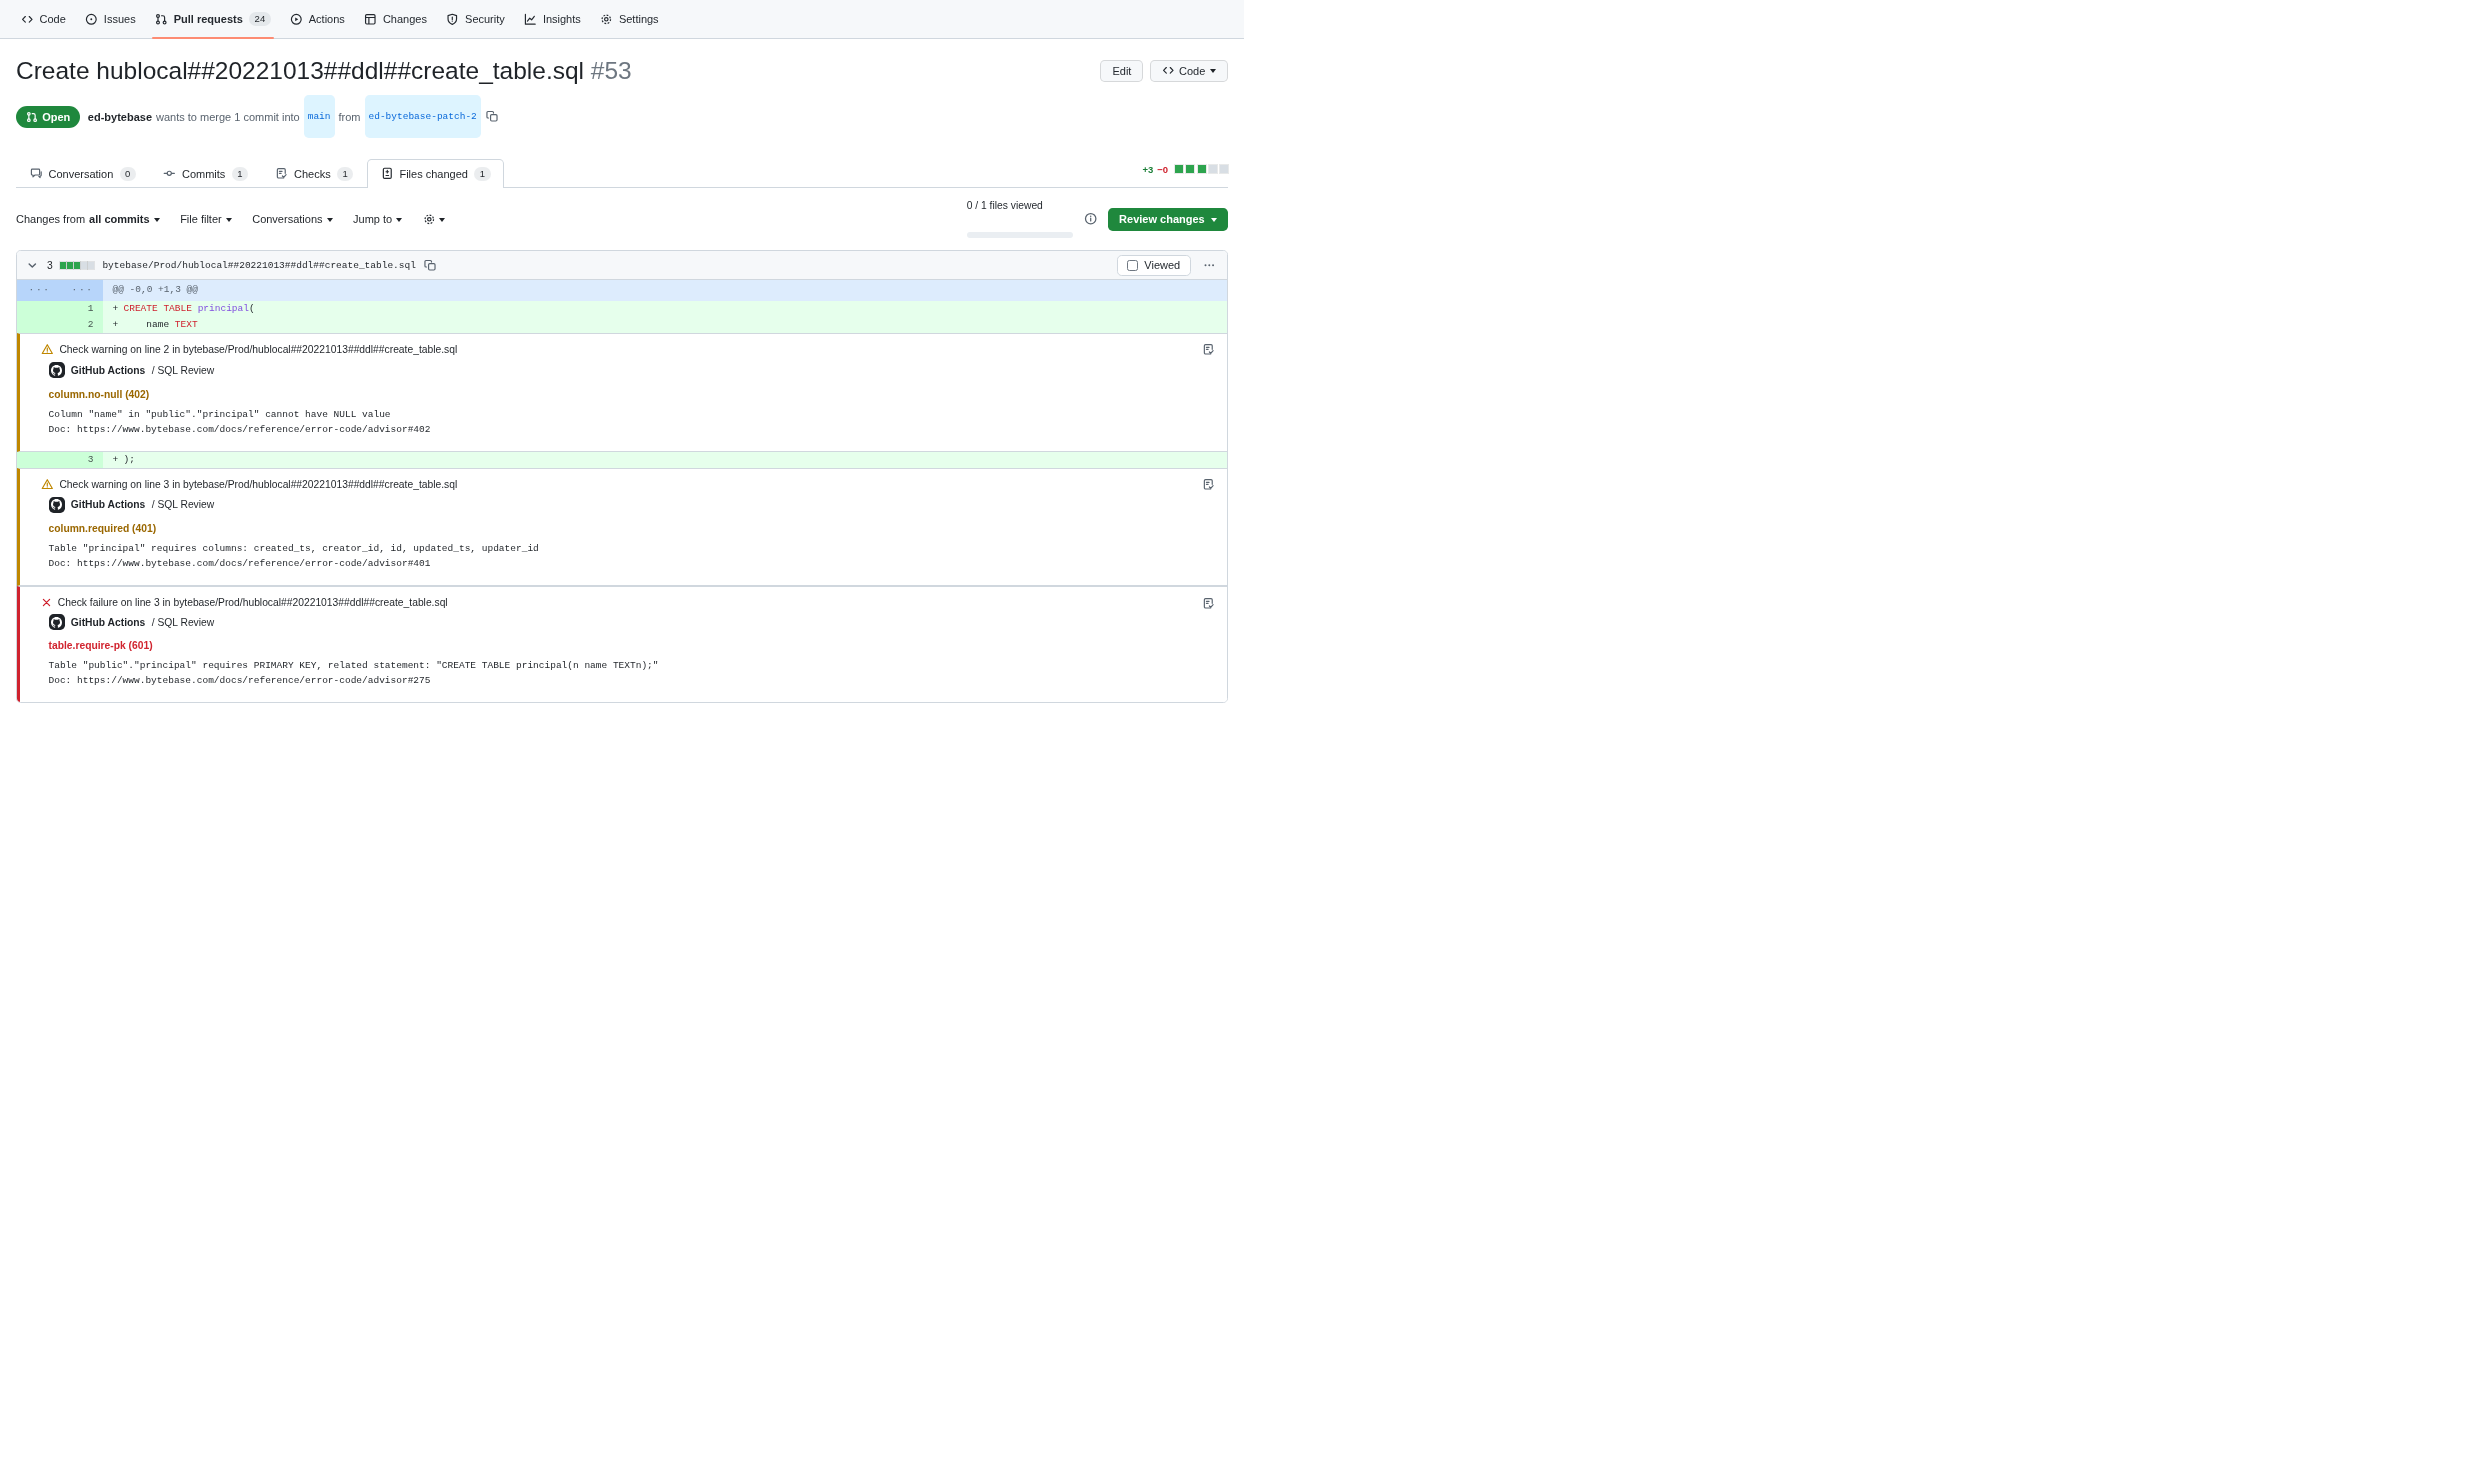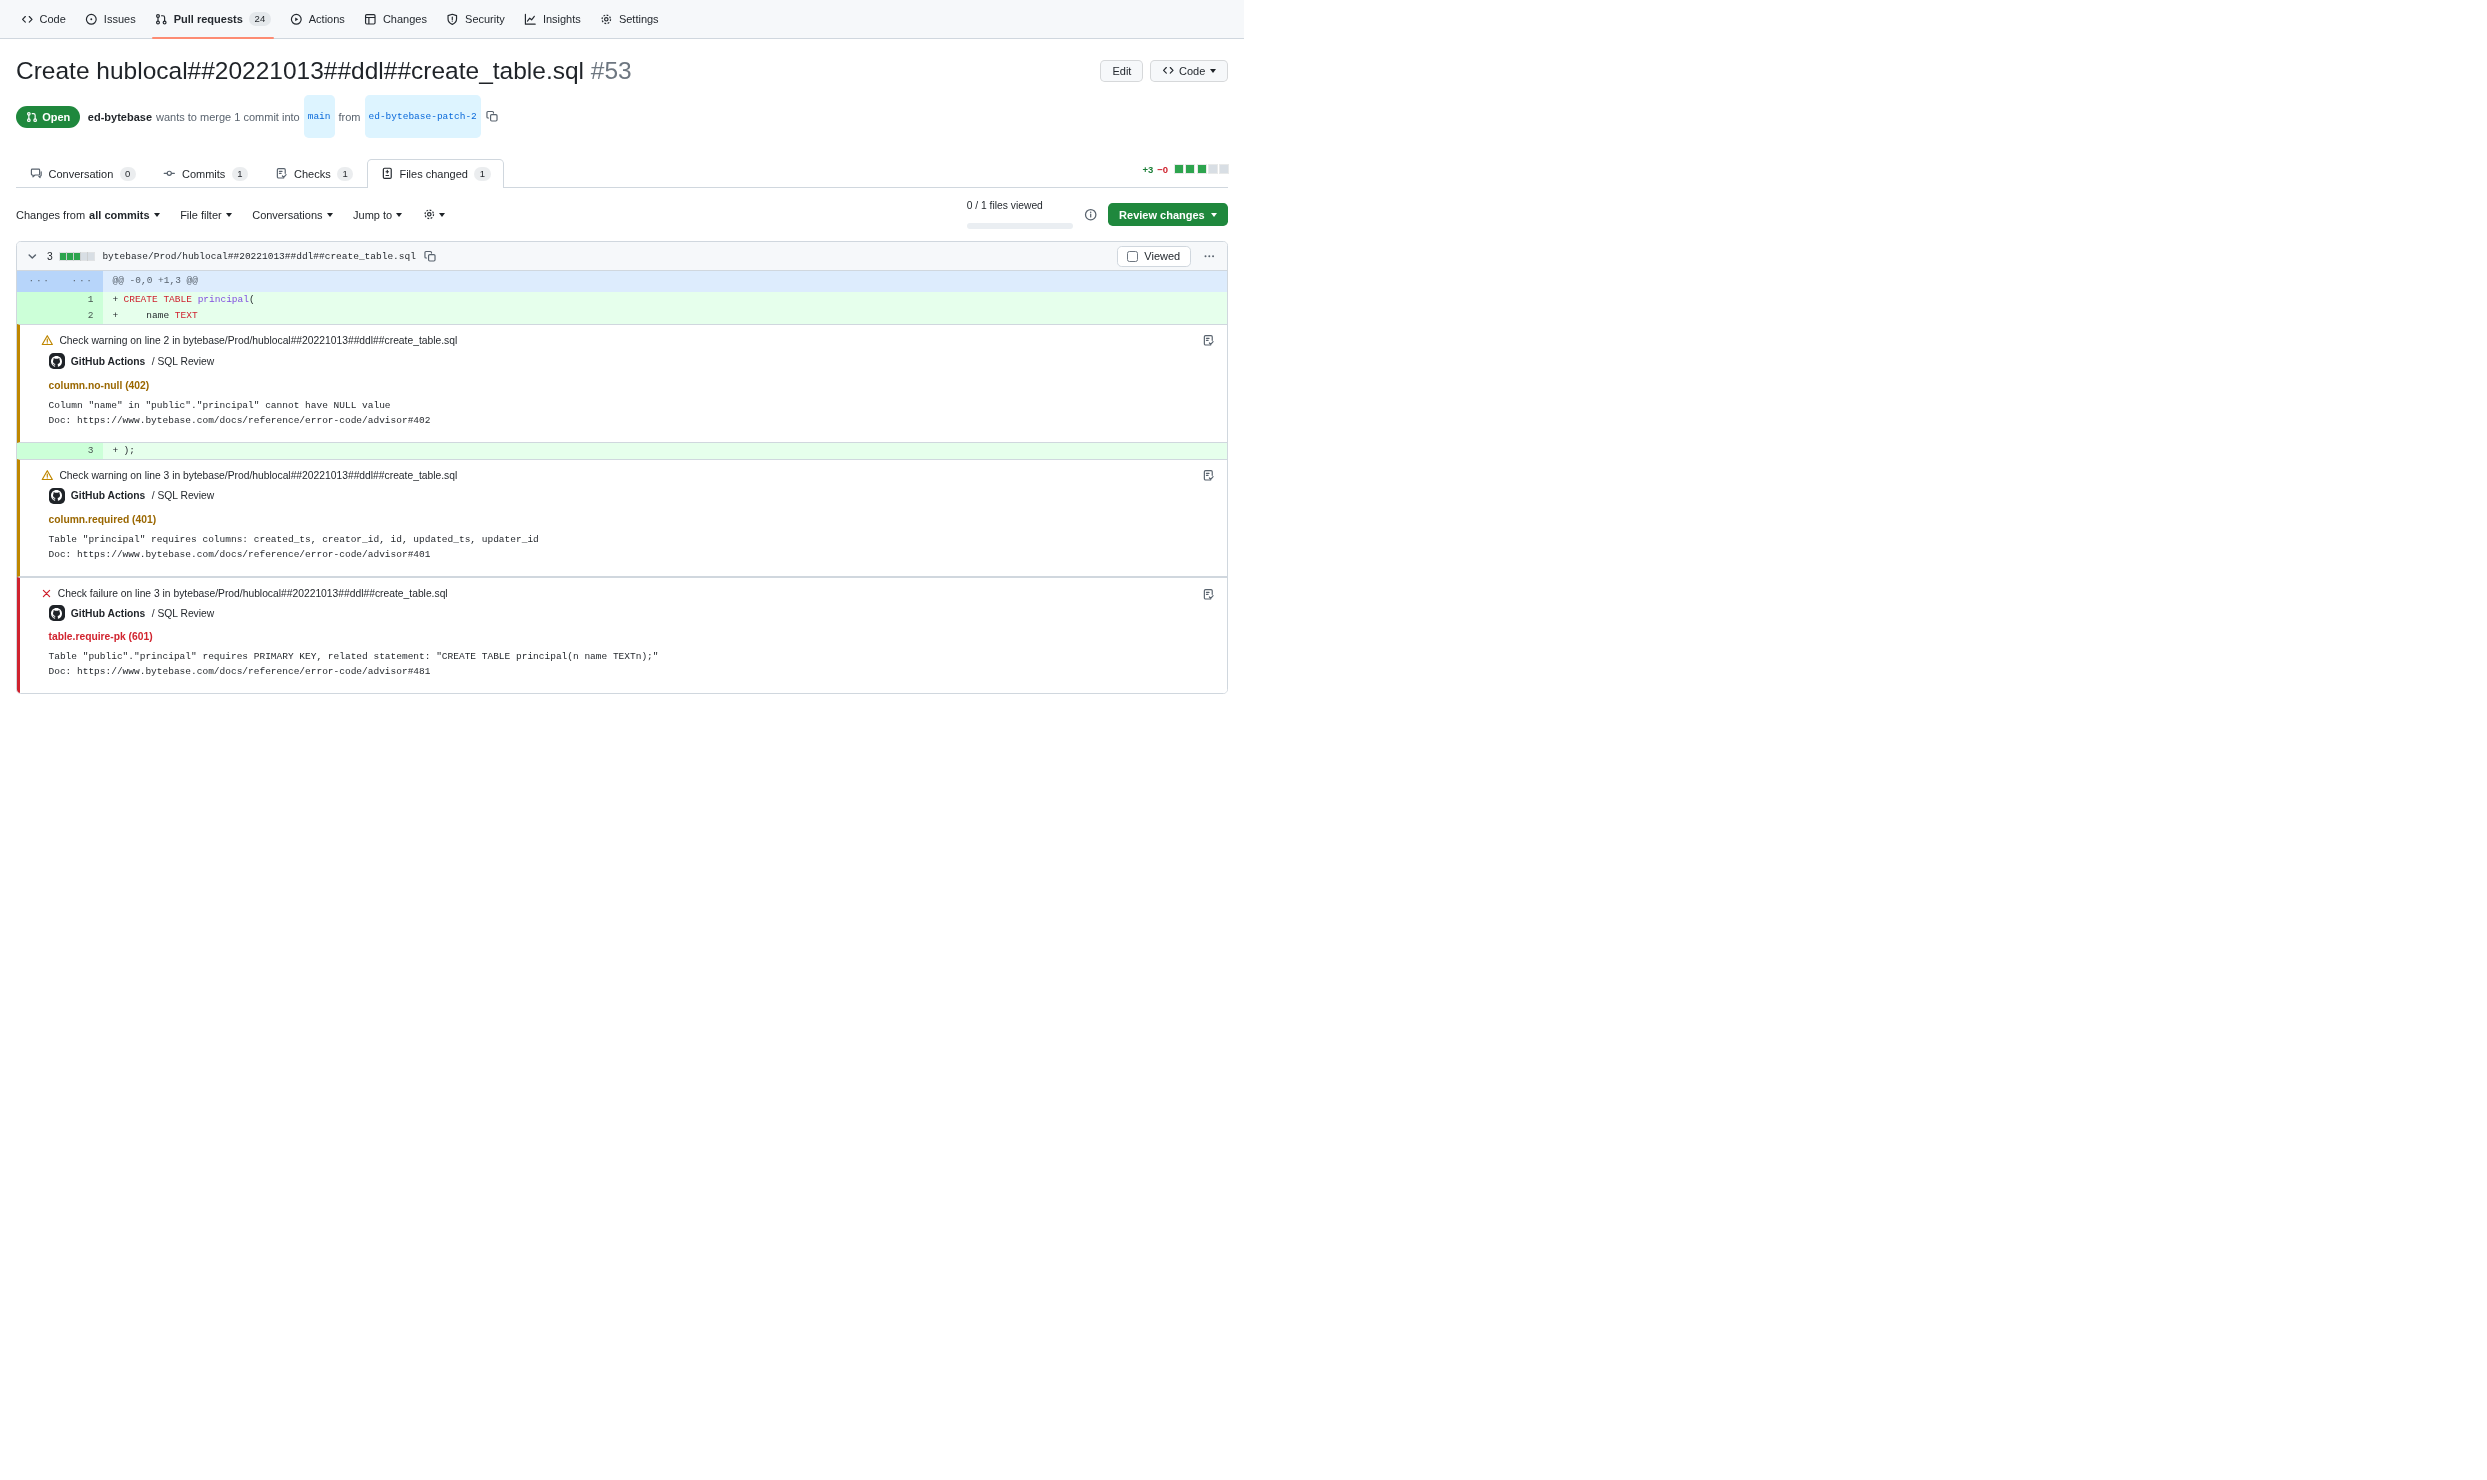--- a/index.html
+++ b/index.html
@@ -41,21 +41,21 @@
   .sq { width:8px; height:8px; margin-left:0.8px; }
   .sq-g { background:#2da44e; outline:0.8px solid rgba(31,35,40,.1); outline-offset:-0.8px; }
   .sq-n { background:#d8dee4; outline:0.8px solid rgba(31,35,40,.1); outline-offset:-0.8px; }
 
   
   .toolbar { display:flex; align-items:center; justify-content:space-between; margin-top:12.6px; }
   .tb-left { display:flex; align-items:center; gap:20.5px; font-size:11px; color:#1f2328; }
   .dd { display:flex; align-items:center; gap:4px; cursor:pointer; }
   .caret { width:0; height:0; border-left:3.2px solid transparent; border-right:3.2px solid transparent; border-top:4px solid #1f2328; margin-top:1.6px; }
   .tb-right { display:flex; align-items:center; gap:11px; }
-  .viewed-progress { display:flex; flex-direction:column; gap:12px; }
+  .viewed-progress { display:flex; flex-direction:column; gap:21px; }
   .viewed-progress .txt { font-size:10.3px; color:#24292f; }
   .pbar { width:106px; height:5.5px; background:#eaeef2; border-radius:3.2px; }
   .review-btn { height:23px; padding:0 11px; display:inline-flex; align-items:center; gap:6.3px; background:#1f883d; color:#fff; border:none; border-radius:4.7px; font-size:11px; font-weight:600; cursor:pointer; }
   .review-btn .caret { border-top-color:#fff; }
 
   
   .diff-box { margin-top:12.6px; border:0.8px solid #d0d7de; border-radius:4.7px; overflow:hidden; background:#fff; }
   .file-header { height:29px; background:#f6f8fa; border-bottom:0.8px solid #d0d7de; display:flex; align-items:center; padding:0 6.3px 0 6.3px; gap:6.3px; }
   .chev-btn { width:17.4px; height:17.4px; display:flex; align-items:center; justify-content:center; cursor:pointer; color:#59636e; }
   .fh-count { font-size:10.3px; color:#1f2328; }
@@ -466,21 +466,21 @@
       <div class="check-app">
         <span class="app-logo">
             <svg width="11" height="11" viewBox="0 0 16 16" fill="#fff">
               <path d="M8 0C3.58 0 0 3.58 0 8c0 3.54 2.29 6.53 5.47 7.59.4.07.55-.17.55-.38 0-.19-.01-.82-.01-1.49-2.01.37-2.53-.49-2.69-.94-.09-.23-.48-.94-.82-1.13-.28-.15-.68-.52-.01-.53.63-.01 1.08.58 1.23.82.72 1.21 1.87.87 2.33.66.07-.52.28-.87.51-1.07-1.78-.2-3.64-.89-3.64-3.95 0-.87.31-1.59.82-2.15-.08-.2-.36-1.02.08-2.12 0 0 .67-.21 2.2.82.64-.18 1.32-.27 2-.27s1.36.09 2 .27c1.53-1.04 2.2-.82 2.2-.82.44 1.1.16 1.92.08 2.12.51.56.82 1.27.82 2.15 0 3.07-1.87 3.75-3.65 3.95.29.25.54.73.54 1.48 0 1.07-.01 1.93-.01 2.2 0 .21.15.46.55.38A8.01 8.01 0 0 0 16 8c0-4.42-3.58-8-8-8z"></path>
             </svg>
           </span>
         <b>GitHub Actions</b>
         <span>/ SQL Review</span>
       </div>
       <div class="check-rule">table.require-pk (601)</div>
-      <div class="check-body"><span>Table "public"."principal" requires PRIMARY KEY, related statement: "CREATE TABLE principal(n name TEXTn);"</span><br><span>Doc: https://www.bytebase.com/docs/reference/error-code/advisor#481</span></div>
+      <div class="check-body"><span>Table "public"."principal" requires PRIMARY KEY, related statement: "CREATE TABLE principal(n name TEXTn);"</span><br><span>Doc: https://www.bytebase.com/docs/reference/error-code/advisor#275</span></div>
       <span class="anno-icon">
           <svg width="12.6" height="12.6" viewBox="0 0 16 16" fill="none" stroke="currentColor" stroke-width="1.5" stroke-linecap="round" stroke-linejoin="round">
             <path d="M11 14H4.5A1.5 1.5 0 0 1 3 12.5v-9A1.5 1.5 0 0 1 4.5 2h7A1.5 1.5 0 0 1 13 3.5V8"></path>
             <path d="M5.6 5.5h3.4M5.6 8h2.2"></path>
             <path d="M9.4 11.4l1.7 1.7 3-3.4"></path>
           </svg>
         </span>
     </div>
 
   </div>

